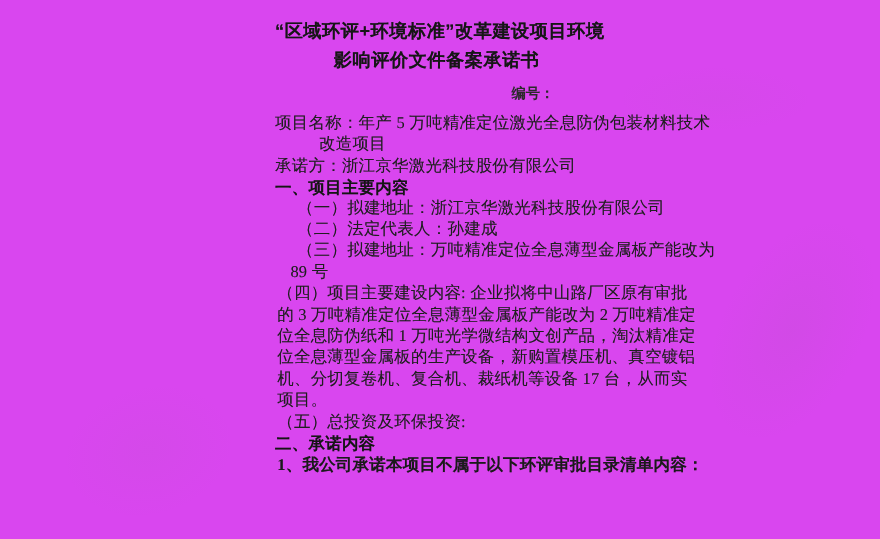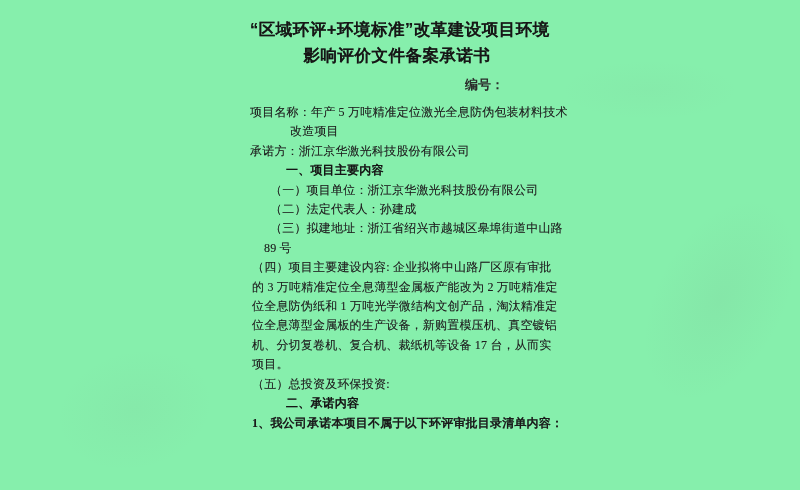--- a/index.html
+++ b/index.html
@@ -47,64 +47,63 @@
     margin-left:215px;
     font-family:Liberation Mono, monospace;
     font-size:13px;
     line-height:16px;
     font-weight:bold;
     color:#2a2a2a;
     white-space:nowrap;
   }
   .doc-body{
     margin-top:9px;
-    font-size:12px;
+    font-size:15px;
     line-height:19.4px;
     letter-spacing:0.2px;
   }
   .doc-body .line{
     white-space:nowrap;
     text-shadow:0 0 0.4px rgba(30,30,30,0.4);
   }
   .doc-body .line.heading{
     font-family:"Liberation Sans","DejaVu Sans",sans-serif;
     font-weight:bold;
     color:#151515;
-    margin-left:36px;
   }
   .doc-body .line.strong{
     font-weight:600;
     color:#1a1a1a;
   }
   .doc-body .line span.b{
     font-weight:bold;
   }
 </style>
 </head>
 <body>
 
-<div class="page" style="--ink: #1f1f1f; background: #86efac;">
+<div class="page" style="--ink: #1f1f1f; background: #d946ef;">
   <div class="smudge smudge-1"></div>
   <div class="smudge smudge-2"></div>
   <div class="smudge smudge-3"></div>
 
   <div class="doc">
     <div class="doc-title">
       <div>“区域环评+环境标准”改革建设项目环境</div>
       <div>影响评价文件备案承诺书</div>
     </div>
     <div class="serial">编号：</div>
     <div class="doc-body">
         <div class="line body" style="padding-left: 0px;"><span>项目名称：年产 5 万吨精准定位激光全息防伪包装材料技术</span></div>
         <div class="line body" style="padding-left: 40px;"><span>改造项目</span></div>
         <div class="line body" style="padding-left: 0px;"><span>承诺方：浙江京华激光科技股份有限公司</span></div>
         <div class="line heading" style="padding-left: 0px;"><span>一、项目主要内容</span></div>
-        <div class="line body" style="padding-left: 20px;"><span>（一）项目单位：浙江京华激光科技股份有限公司</span></div>
+        <div class="line body" style="padding-left: 20px;"><span>（一）拟建地址：浙江京华激光科技股份有限公司</span></div>
         <div class="line body" style="padding-left: 20px;"><span>（二）法定代表人：孙建成</span></div>
-        <div class="line body" style="padding-left: 20px;"><span>（三）拟建地址：浙江省绍兴市越城区皋埠街道中山路</span></div>
+        <div class="line body" style="padding-left: 20px;"><span>（三）拟建地址：万吨精准定位全息薄型金属板产能改为</span></div>
         <div class="line body" style="padding-left: 14px;"><span>89 号</span></div>
         <div class="line body" style="padding-left: 2px;"><span>（四）项目主要建设内容: 企业拟将中山路厂区原有审批</span></div>
         <div class="line body" style="padding-left: 2px;"><span>的 3 万吨精准定位全息薄型金属板产能改为 2 万吨精准定</span></div>
         <div class="line body" style="padding-left: 2px;"><span>位全息防伪纸和 1 万吨光学微结构文创产品，淘汰精准定</span></div>
         <div class="line body" style="padding-left: 2px;"><span>位全息薄型金属板的生产设备，新购置模压机、真空镀铝</span></div>
         <div class="line body" style="padding-left: 2px;"><span>机、分切复卷机、复合机、裁纸机等设备 17 台，从而实</span></div>
         <div class="line body" style="padding-left: 2px;"><span>项目。</span></div>
         <div class="line body" style="padding-left: 2px;"><span>（五）总投资及环保投资:</span></div>
         <div class="line heading" style="padding-left: 0px;"><span>二、承诺内容</span></div>
         <div class="line strong" style="padding-left: 2px;"><span>1、我公司承诺本项目不属于以下环评审批目录清单内容：</span></div>

